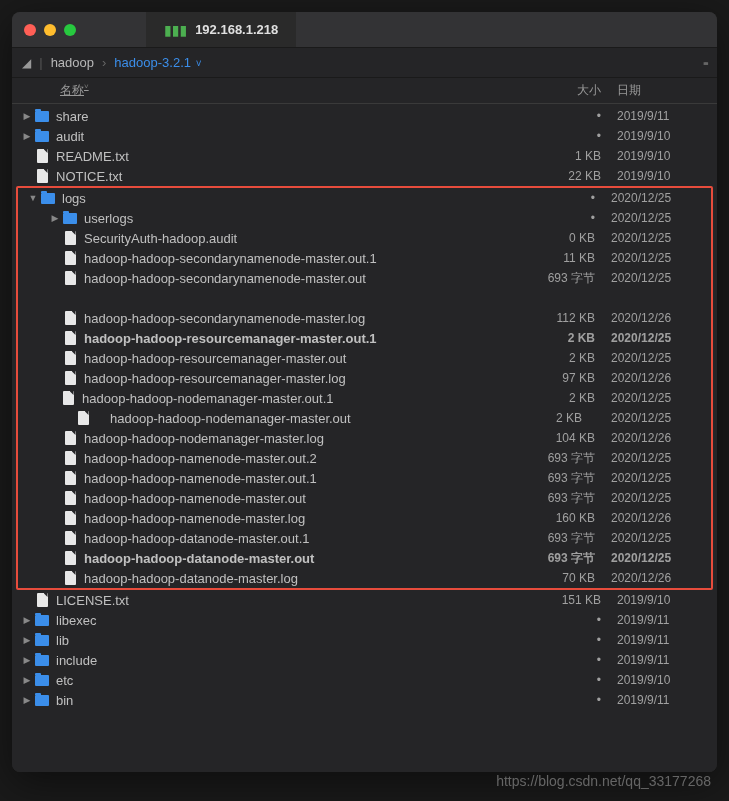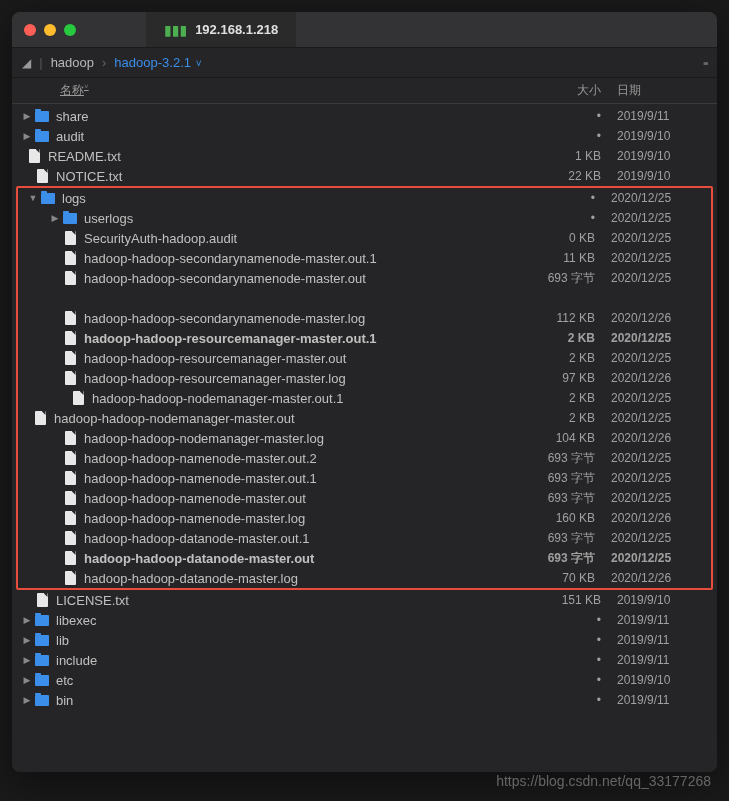--- a/index.html
+++ b/index.html
@@ -162,21 +162,21 @@
       </div>
       <div class="row" style="padding-left: 8px;">
         <span class="disclose">▶</span>
         <span class="icon">
           <span class="folder-icon"></span>
         </span>
         <span class="name">audit</span>
         <span class="size">•</span>
         <span class="date">2019/9/10</span>
       </div>
-      <div class="row" style="">
+      <div class="row" style="padding-left: 8px;">
         <span class="disclose"></span>
         <span class="icon">
           <span class="file-icon"></span>
         </span>
         <span class="name">README.txt</span>
         <span class="size">1 KB</span>
         <span class="date">2019/9/10</span>
       </div>
       <div class="row" style="padding-left: 8px;">
         <span class="disclose"></span>
@@ -262,30 +262,30 @@
         </div>
         <div class="row" style="padding-left: 30px;">
           <span class="disclose"></span>
           <span class="icon">
             <span class="file-icon"></span>
           </span>
           <span class="name">hadoop-hadoop-resourcemanager-master.log</span>
           <span class="size">97 KB</span>
           <span class="date">2020/12/26</span>
         </div>
-        <div class="row" style="padding-left: 38px;">
+        <div class="row" style="padding-left: 28px;">
           <span class="disclose"></span>
           <span class="icon">
             <span class="file-icon"></span>
           </span>
           <span class="name">hadoop-hadoop-nodemanager-master.out.1</span>
           <span class="size">2 KB</span>
           <span class="date">2020/12/25</span>
         </div>
-        <div class="row" style="">
+        <div class="row" style="padding-left: 30px; gap: 13px;">
           <span class="disclose"></span>
           <span class="icon">
             <span class="file-icon"></span>
           </span>
           <span class="name">hadoop-hadoop-nodemanager-master.out</span>
           <span class="size">2 KB</span>
           <span class="date">2020/12/25</span>
         </div>
         <div class="row" style="padding-left: 30px;">
           <span class="disclose"></span>

